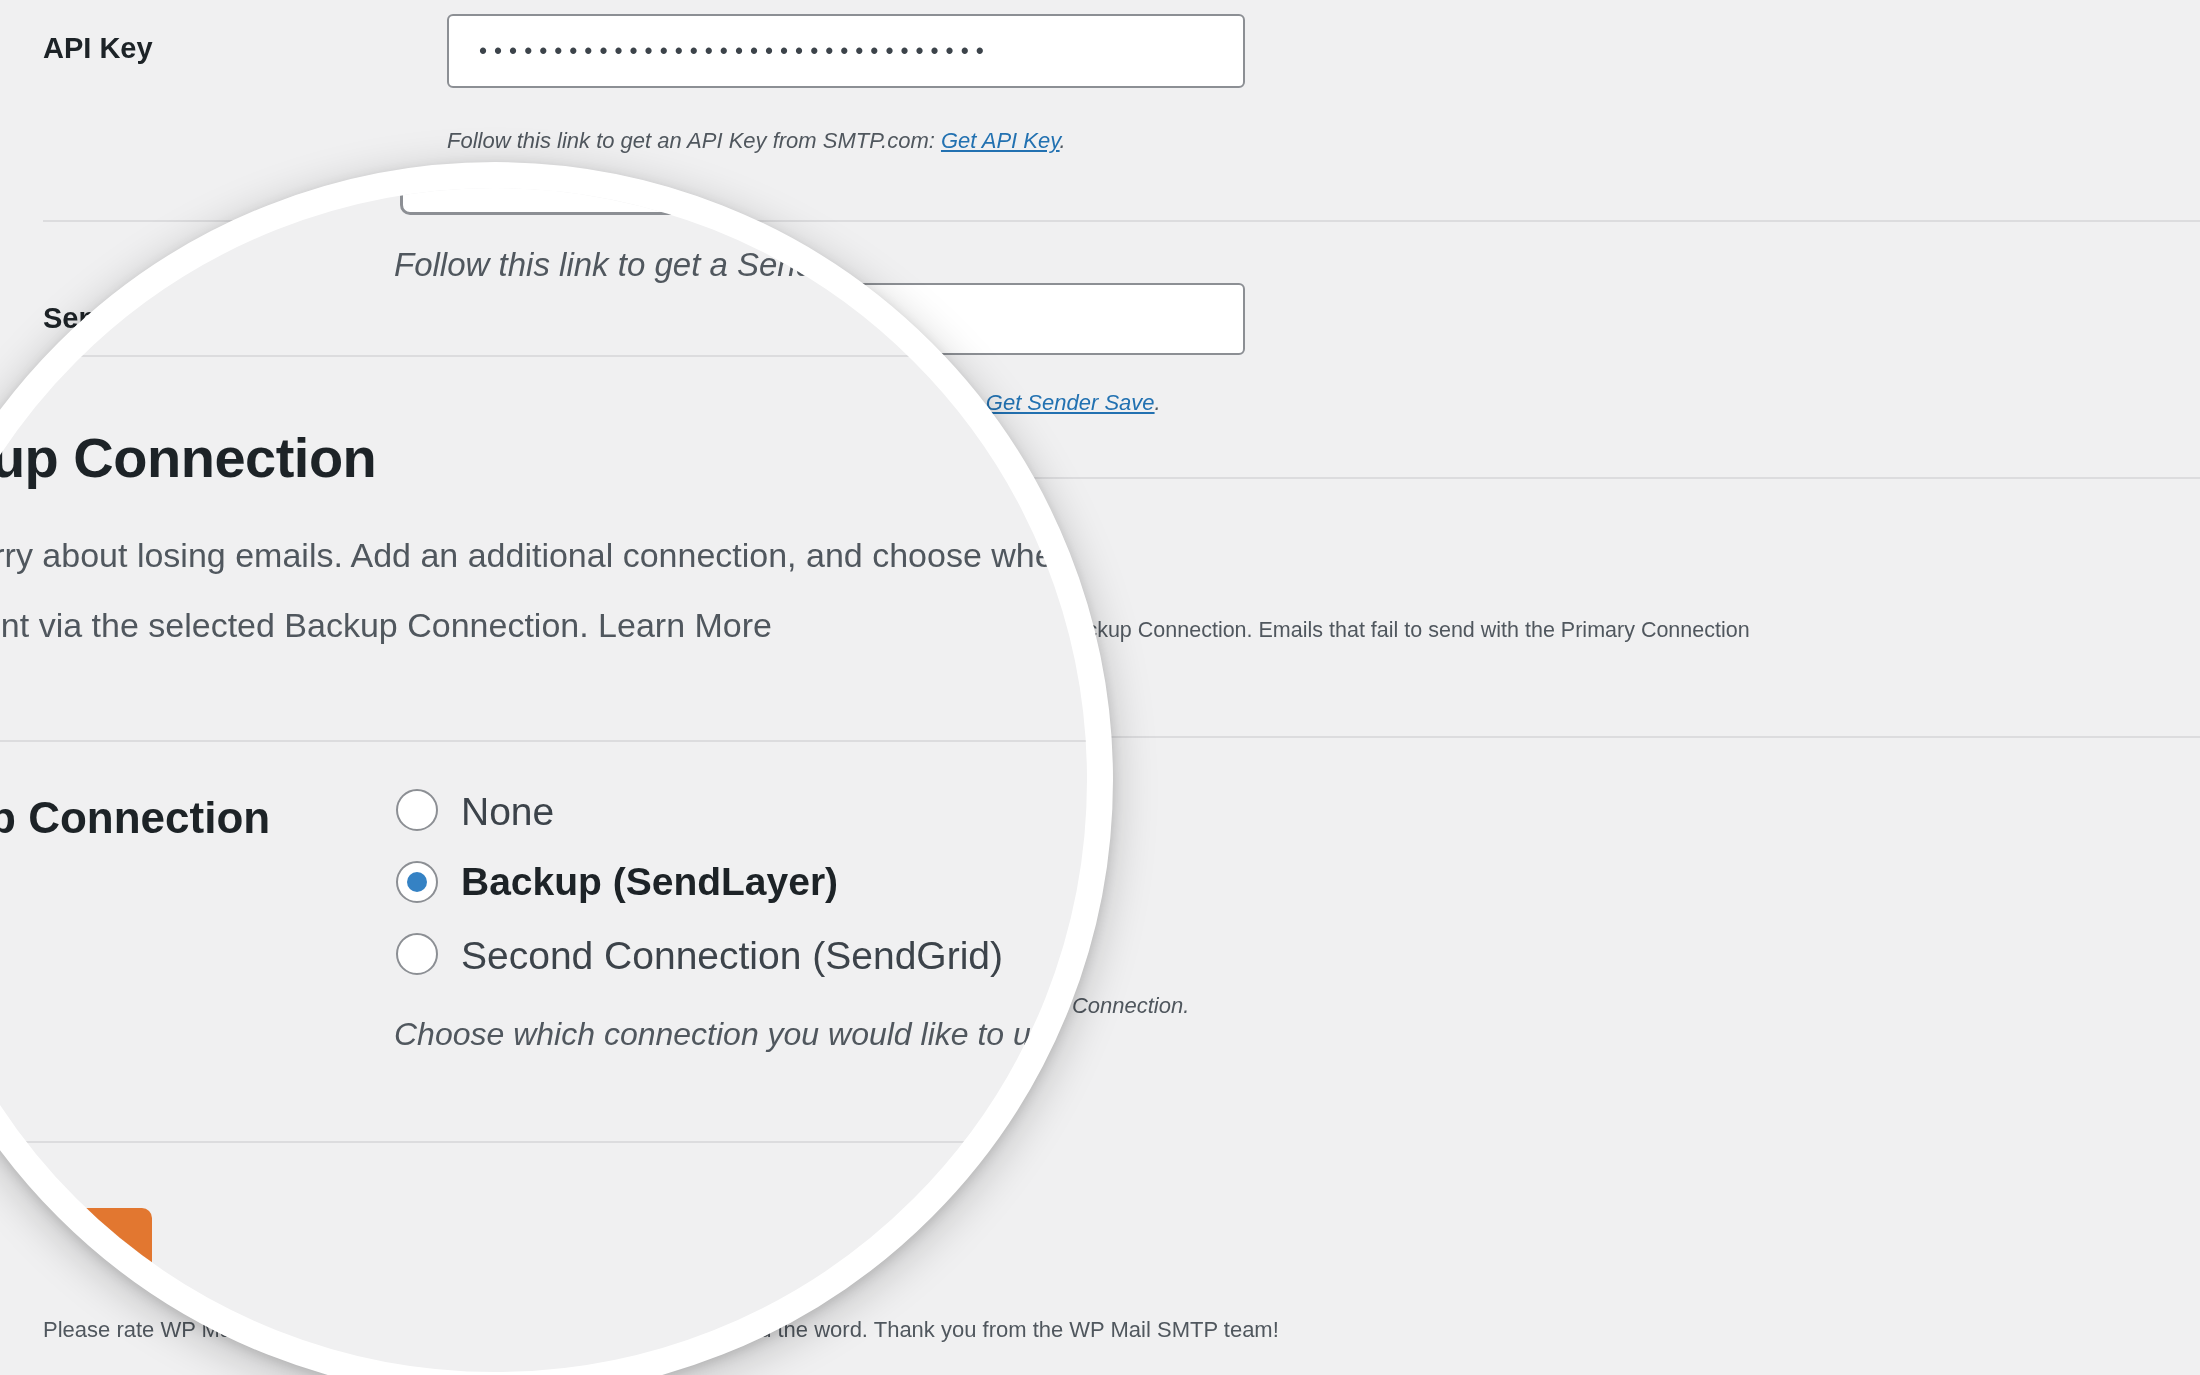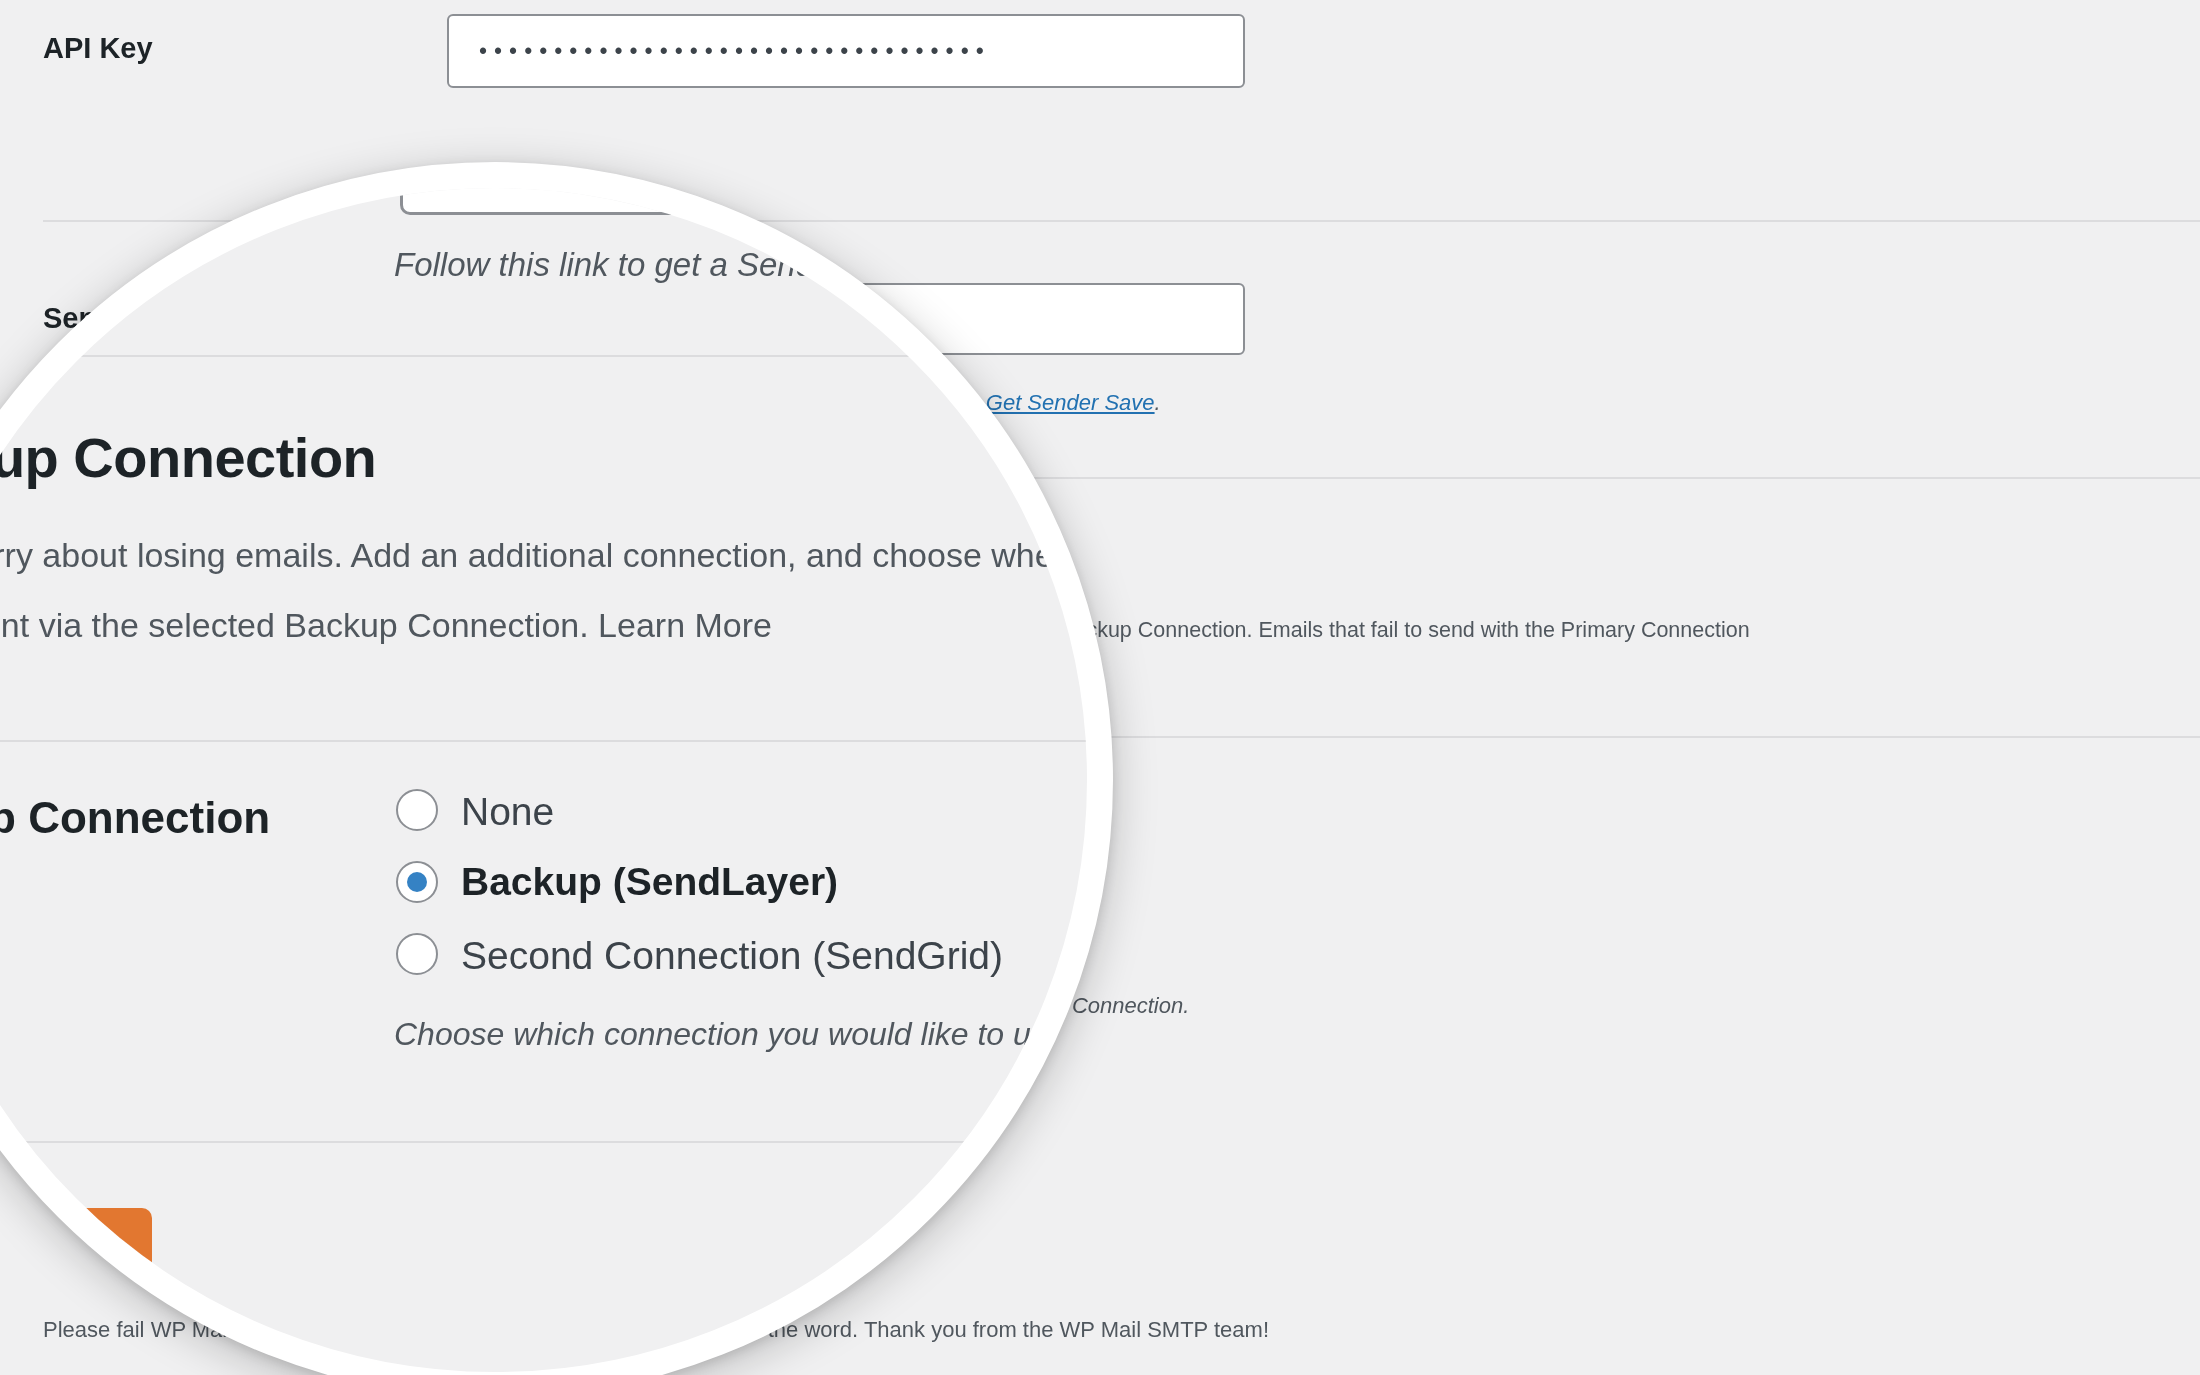--- a/index.html
+++ b/index.html
@@ -35,20 +35,23 @@
   .save-btn{background:#e27730;border:none;border-radius:10px;color:#ffffff;font-weight:700;
             font-size:35px;font-family:"Liberation Sans",sans-serif;cursor:pointer;}
 </style>
 </head>
 <body>
 
 <div class="screen">
 
   <div class="abs row-label" style="left:43px;top:32px;">API Key</div>
   <input class="abs input api" style="left: 447px; top: 14px; width: 798px; height: 74px;" readonly="" value="••••••••••••••••••••••••••••••••••">
+  <div class="abs helper" style="left:447px;top:128px;">
+    <span>Follow this link to get an API Key from SMTP.com: </span><a>Get API Key</a><span>.</span>
+  </div>
 
   <div class="abs divider" style="left:43px;top:220px;width:2157px;"></div>
 
   <div class="abs row-label" style="left:43px;top:302px;">Sender Name</div>
   <input class="abs input" style="left: 447px; top: 283px; width: 798px; height: 72px;" readonly="">
   <div class="abs helper" style="left:447px;top:390px;">
     <span>Follow this link to get a Sender Name from SMTP.com: </span><a>Get Sender Save</a><span>.</span>
   </div>
 
   <div class="abs divider" style="left:43px;top:477px;width:2157px;"></div>
@@ -66,21 +69,21 @@
   <div class="abs radio-label" style="left:493px;top:804px;">None</div>
   <div class="abs radio-circle" style="left:447px;top:848px;width:28px;height:28px;">
       <span class="radio-dot" style="left:6px;top:6px;width:12px;height:12px;"></span>
     </div>
   <div class="abs radio-label" style="left:493px;top:851px;font-weight:700;color:#1d2327;">Backup (SendLayer)</div>
   <div class="abs radio-circle" style="left:447px;top:895px;width:28px;height:28px;"></div>
   <div class="abs radio-label" style="left:493px;top:898px;">Second Connection (SendGrid)</div>
   <div class="abs helper" style="left:447px;top:993px;">Choose which connection you would like to use as your Backup Connection.</div>
 
   <div class="abs footer-text" style="left:43px;top:1317px;">
-    <span>Please fail </span><span>WP Mail SMTP</span><span> </span><span class="stars">★★★★★</span><span> on WordPress.org to help us spread the word. Thank you from the WP Mail SMTP team!</span>
+    <span>Please rate </span><span>WP Mail SMTP</span><span> </span><span class="stars">★★★★★</span><span> on WordPress.org to help us spread the word. Thank you from the WP Mail SMTP team!</span>
   </div>
 
   <div class="lens">
     <div class="lens-scene">
 
       <div class="abs input" style="left:594px;top:30px;width:420px;height:185px;border-width:3px;border-radius:10px;"></div>
 
       <div class="abs lens-helper" style="left:588px;top:246px;">
         <span>Follow this link to get a Sender Name from SMTP.com: </span>
       </div>

